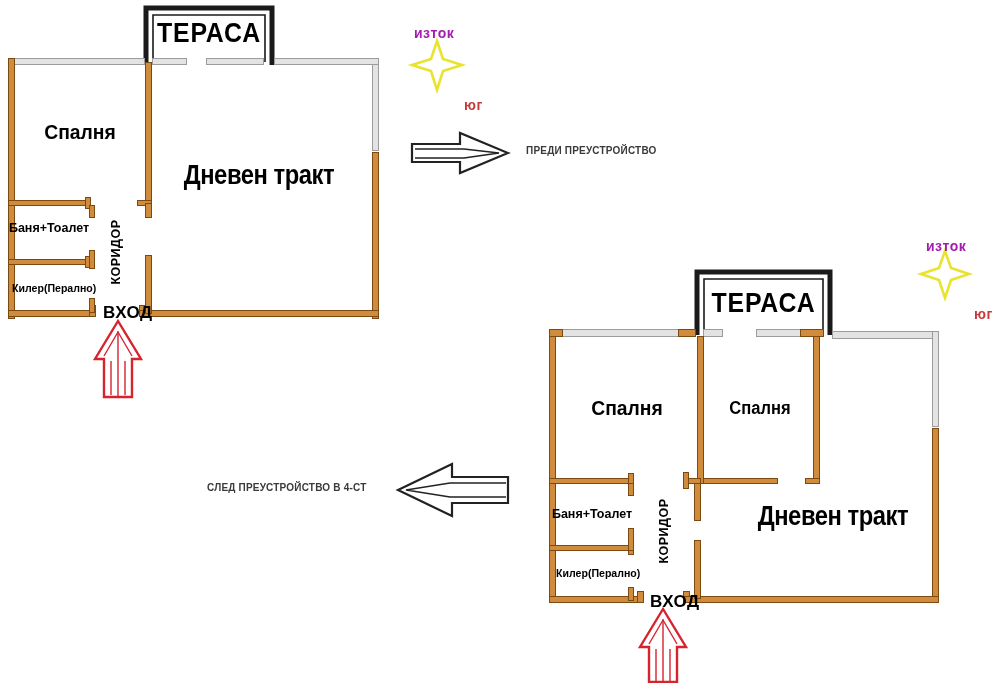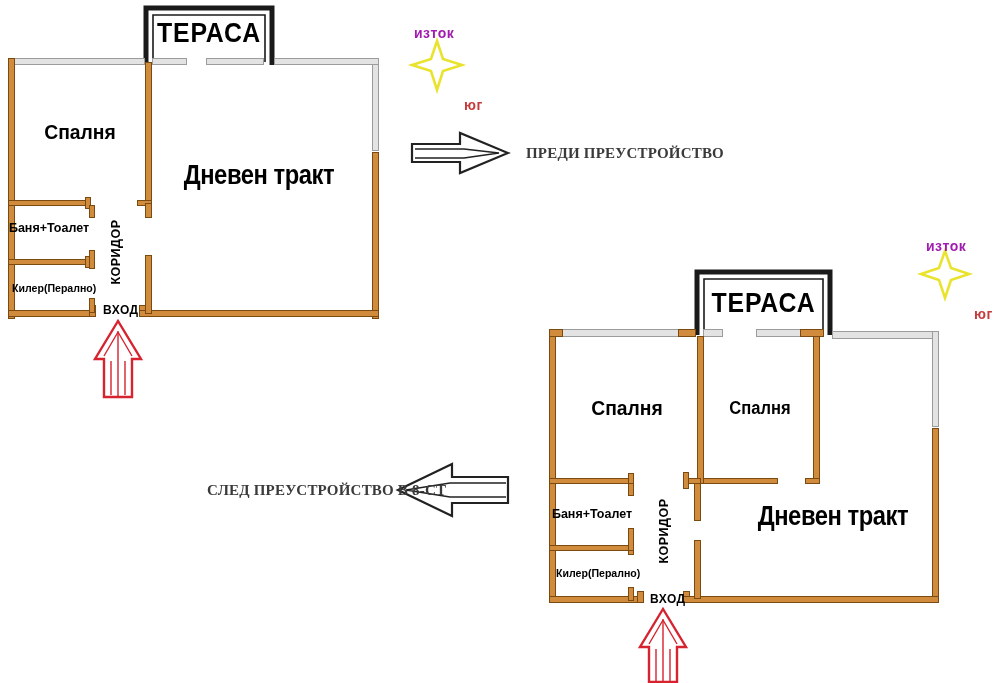--- a/index.html
+++ b/index.html
@@ -8,22 +8,22 @@
   #plan-svg{position:absolute;left:0;top:0;}
   .lbl{position:absolute;color:#000;font-weight:bold;white-space:nowrap;}
   .center{text-align:center;}
   .room-big{font-size:27px;transform:scaleX(.88);transform-origin:center;letter-spacing:-.5px;}
   .room-med{font-size:21px;transform:scaleX(.92);transform-origin:center;}
   .room-med2{font-size:18px;transform:scaleX(.92);transform-origin:center;}
   .terrace-lbl{font-size:27px;letter-spacing:1px;transform:scaleX(.92);transform-origin:center;}
   .small-lbl{font-size:12.5px;}
   .tiny-lbl{font-size:11.5px;transform:scaleX(.92);transform-origin:left center;}
   .corridor-lbl{font-size:12.5px;letter-spacing:.5px;text-align:center;transform:rotate(-90deg);transform-origin:center;}
-  .entrance-lbl{font-size:12px;letter-spacing:.5px;}
-  .caption{font-size:15px;color:#3a3a3a;letter-spacing:.2px;font-family:Liberation Serif, serif;}
+  .entrance-lbl{font-size:17px;letter-spacing:.5px;}
+  .caption{font-size:10px;color:#3a3a3a;letter-spacing:.2px;}
   .east-lbl{font-size:14px;color:#a21caf;letter-spacing:.5px;}
   .south-lbl{font-size:14px;color:#c53b3b;letter-spacing:.5px;margin-top:40px;}
 </style>
 </head>
 <body>
 
 <div id="stage">
 
 <svg id="plan-svg" width="1000" height="683" viewBox="0 0 1000 683">
 
@@ -178,15 +178,15 @@
   <div class="lbl tiny-lbl" style="left:556px;top:567px;">Килер(Перално)</div>
 
   <div class="lbl corridor-lbl" style="left:630px;top:523px;width:70px;height:16px;">КОРИДОР</div>
 
   <div class="lbl entrance-lbl" style="left:650px;top:592px;">ВХОД</div>
 
   <div class="lbl east-lbl" style="left:926px;top:238px;">изток</div>
 
   <div class="lbl south-lbl" style="left:974px;top:266px;">юг</div>
 
-  <div class="lbl caption" style="left:207px;top:482px;">СЛЕД ПРЕУСТРОЙСТВО В 8-СТ</div>
+  <div class="lbl caption" style="left:207px;top:482px;">СЛЕД ПРЕУСТРОЙСТВО В 4-СТ</div>
 
 </div>
 
 </body></html>

